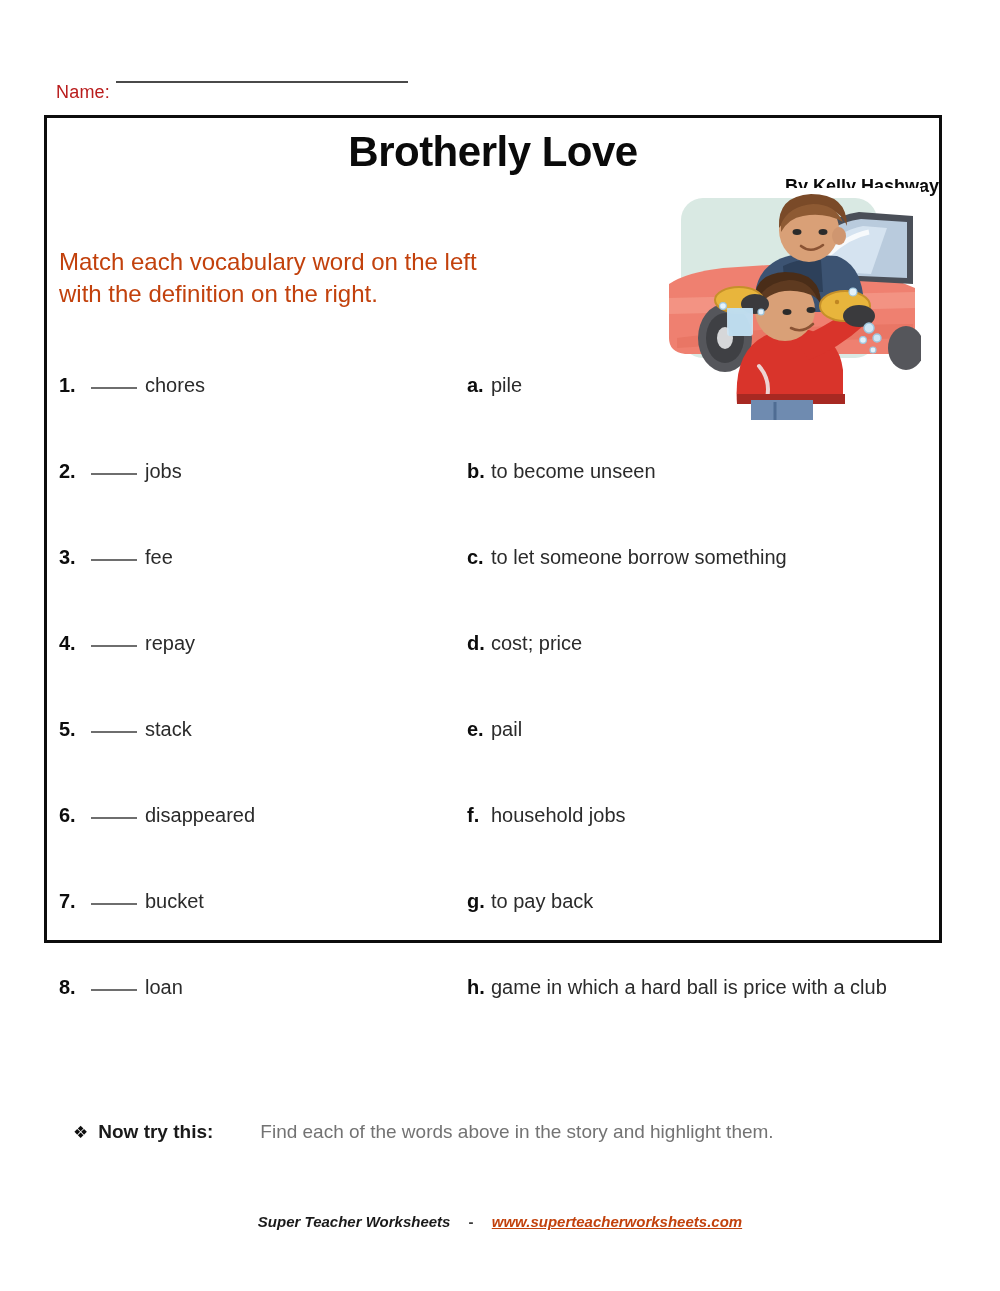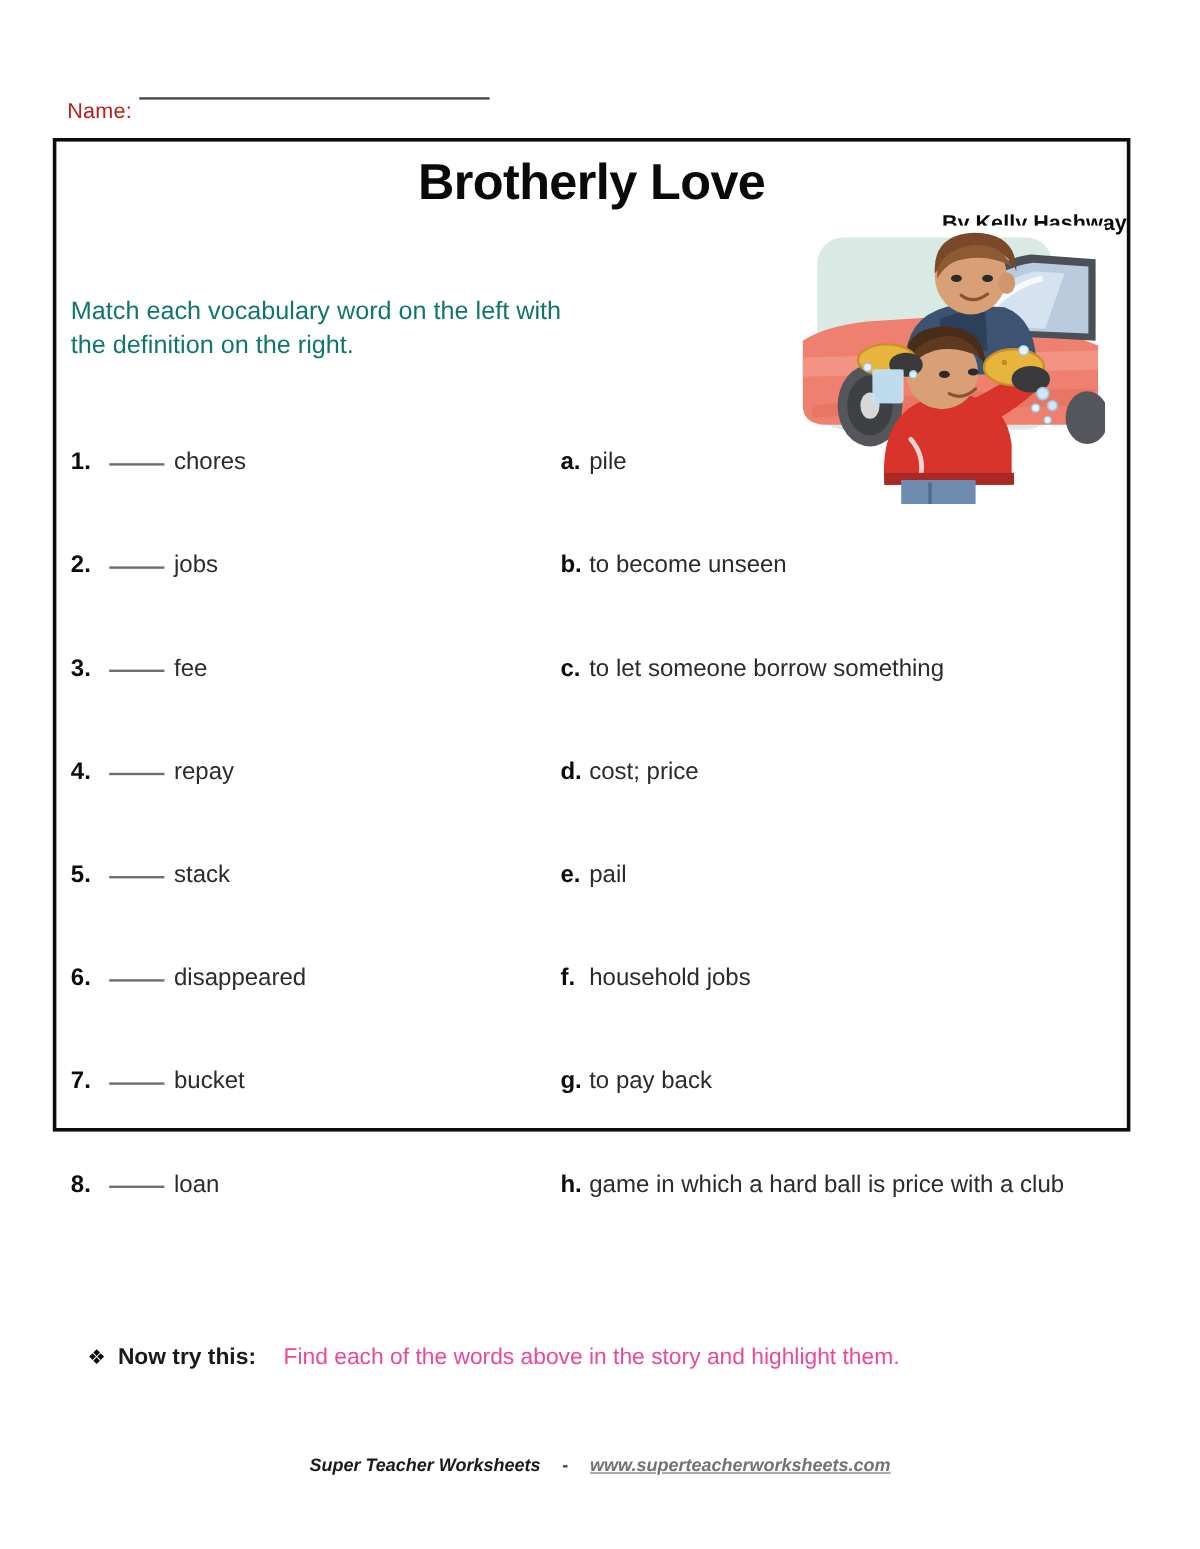--- a/index.html
+++ b/index.html
@@ -72,23 +72,23 @@
     font-weight: 700;
     color: #0a0a0a;
   }
 
   
   .instructions {
     position: absolute;
     left: 12px;
     top: 128px;
     width: 420px;
-    font-size: 21px;
+    font-size: 24px;
     line-height: 1.35;
-    color: #0f766e;
+    color: #c2410c;
   }
 
   
   .art {
     position: absolute;
     left: 616px;
     top: 70px;
     width: 258px;
     height: 232px;
     overflow: hidden;
@@ -146,44 +146,44 @@
     align-items: baseline;
     white-space: nowrap;
   }
   .diamond-bullet {
     font-size: 17px;
     margin-right: 10px;
     color: #0d0d0d;
   }
   .try-label {
     font-weight: 700;
-    margin-right: 23px;
-  }
-  .try-text { color: #ec4899; }
+    margin-right: 11px;
+  }
+  .try-text { color: #737373; margin-left: 36px; }
 
   
   .footer {
     position: absolute;
     left: 0;
     right: 0;
     top: 1213px;
     text-align: center;
     font-size: 15px;
     font-weight: 700;
     font-style: italic;
     color: #1a1a1a;
   }
   .footer .dash {
     font-style: normal;
     font-weight: 700;
     margin: 0 14px;
     color: #3a3a3a;
   }
   .footer .url {
-    color: #737373;
+    color: #c2410c;
     text-decoration: underline;
     font-style: italic;
     font-weight: 700;
   }
 </style>
 </head>
 <body>
 
 <div class="name-row">
   <span class="name-label">Name:</span>

